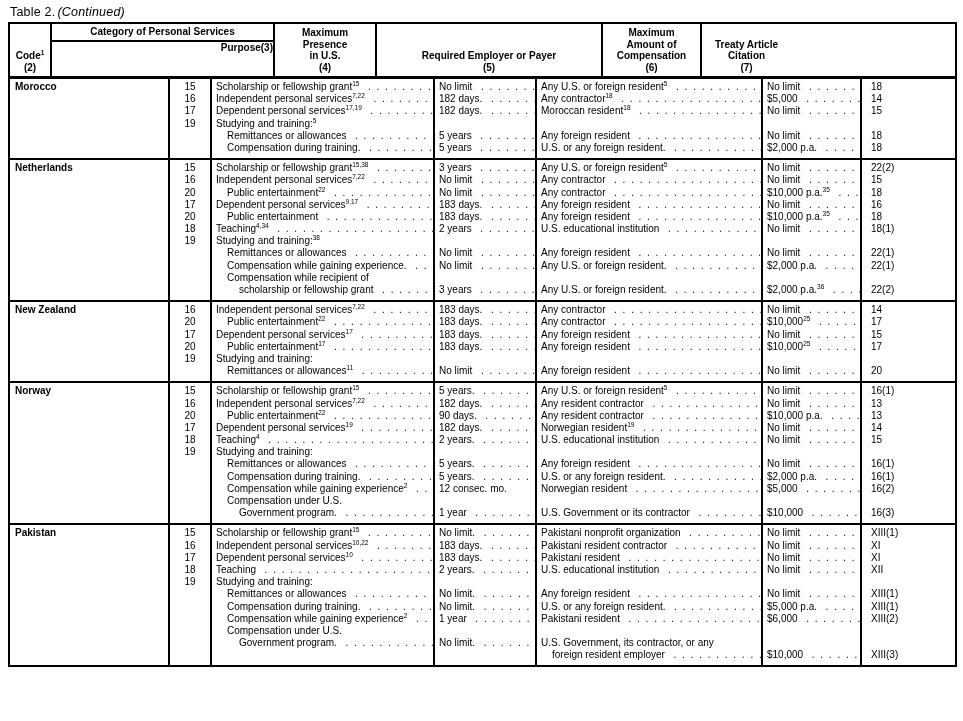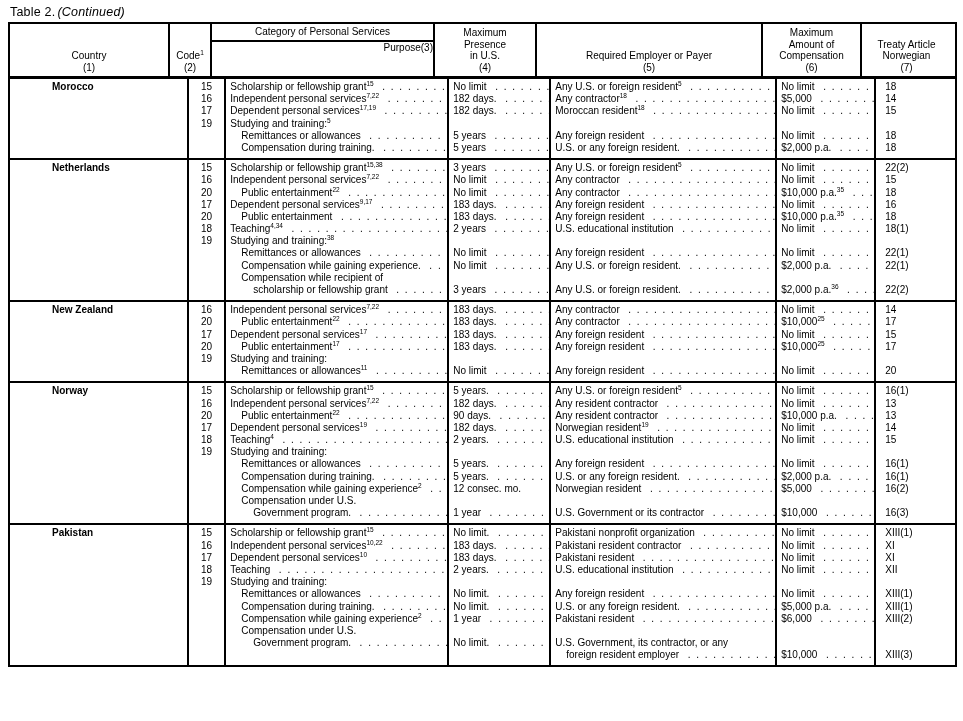--- a/index.html
+++ b/index.html
@@ -2,26 +2,26 @@
 <html><head>
 <meta charset="utf-8">
 <style>
   html,body{margin:0;padding:0;background:#fff;}
   body{width:963px;height:721px;font-family:"Liberation Sans",sans-serif;color:#000;overflow:hidden;}
   .page{position:relative;padding:3px 8px 0 8px;}
   .title{font-size:12.5px;margin:2px 0 3px 2px;letter-spacing:.2px;}
   .title .cont{font-style:italic;margin-left:2px;}
   .tbl{border:2px solid #000;width:945px;}
   .thead{display:flex;border-bottom:3px solid #000;}
-  .hc{border-right:2px solid #000;display:flex;flex-direction:column;justify-content:flex-end;align-items:center;text-align:center;font-weight:normal;font-size:10px;line-height:11.5px;padding:3px 0 3px 0;box-sizing:content-box;}
+  .hc{border-right:2px solid #000;display:flex;flex-direction:column;justify-content:flex-end;align-items:center;text-align:center;font-weight:bold;font-size:10px;line-height:11.5px;padding:3px 0 3px 0;box-sizing:content-box;}
   .c0{width:158px}.c1{width:40px}.c2{width:221px}.c3{width:100px}.c4{width:224px}.c5{width:97px}.c6{width:89px;border-right:none}
   .hc.hpur{padding:0;justify-content:stretch;align-items:stretch;}
   .hc .cat{border-bottom:2px solid #000;padding:2px 0;}
   .hc .pur{flex:1;display:flex;flex-direction:row;justify-content:flex-end;padding-bottom:3px;}
-  .sec{display:flex;border-bottom:2px solid #000;padding-left:37px;}
+  .sec{display:flex;border-bottom:2px solid #000;}
   .sec:last-child{border-bottom:none;}
   .col{border-right:2px solid #000;padding:2px 0 4px 0;box-sizing:content-box;}
   .col.c6{border-right:none;}
   .line{height:12.2px;font-size:10px;line-height:12.1px;display:flex;white-space:nowrap;overflow:hidden;align-items:flex-start;}
   .t{padding-left:4px;}
   .i1{padding-left:15px;}
   .i2{padding-left:27px;}
   .ctr{flex:1;text-align:center;padding-left:0;}
   .cname{font-weight:bold;padding-left:5px;}
   .art{padding-left:9px;}
@@ -30,24 +30,20 @@
   .ldr::after{content:"\00a0\00a0. . . . . . . . . . . . . . . . . . . . . . . . . . . . . . . . . . . . . .";letter-spacing:1.5px;}
 </style>
 </head>
 <body>
 
 <div class="page">
   <div class="title"><span>Table 2.</span><span class="cont">(Continued)</span></div>
 
   <div class="tbl">
     <div class="thead">
-      <div class="hc c0">
-        <span>Country</span>
-        <span>(1)</span>
-      </div>
       <div class="hc c1">
         <span><span>Code</span><sup>1</sup></span>
         <span>(2)</span>
       </div>
       <div class="hc c2 hpur">
         <div class="cat">Category of Personal Services</div>
         <div class="pur">
           <span>Purpose</span>
           <span>(3)</span>
         </div>
@@ -63,21 +59,21 @@
           <span>(5)</span>
       </div>
       <div class="hc c5">
         <span>Maximum</span>
           <span>Amount of</span>
           <span>Compensation</span>
           <span>(6)</span>
       </div>
       <div class="hc c6">
         <span>Treaty Article</span>
-          <span>Norwegian</span>
+          <span>Citation</span>
           <span>(7)</span>
       </div>
     </div>
     <div>
         <div class="sec">
           <div class="col c0">
             <div class="line">
               <span class="t cname">Morocco</span>
             </div>
           </div>

